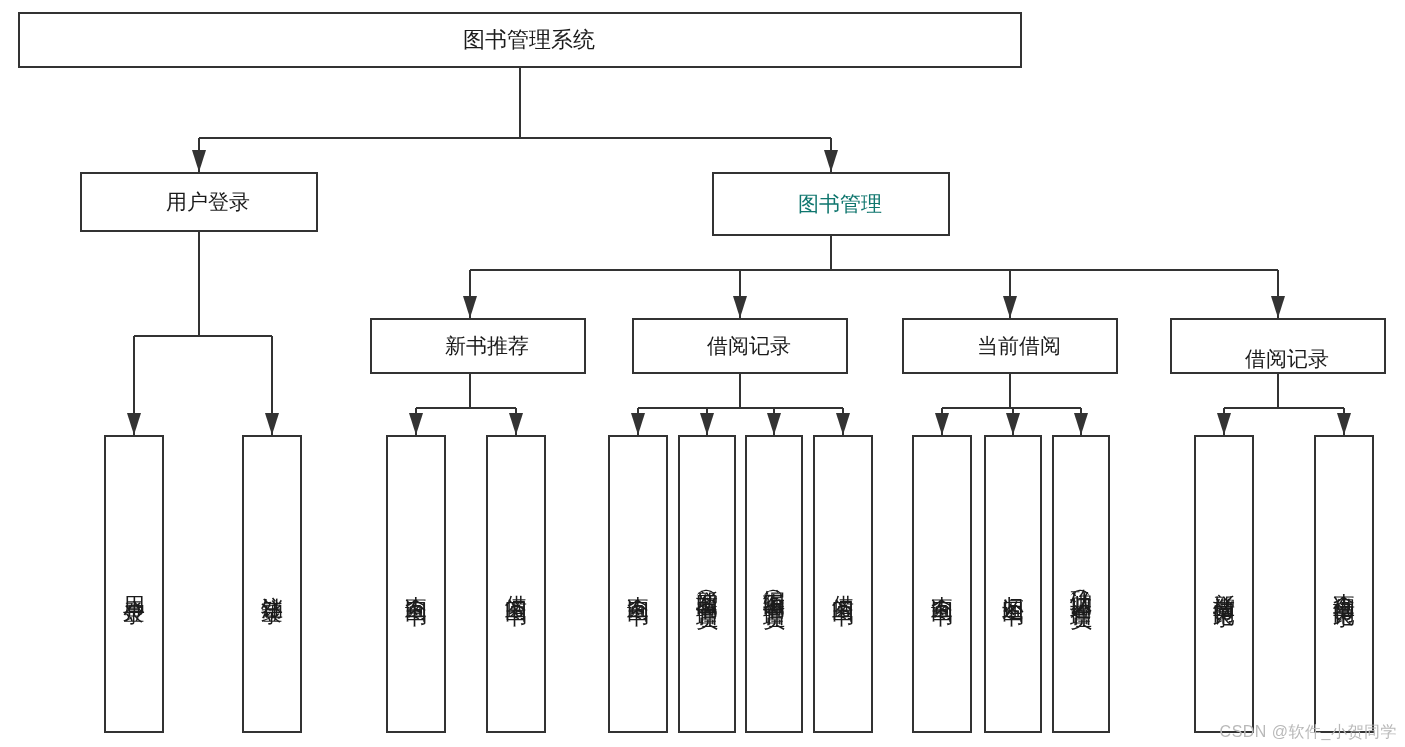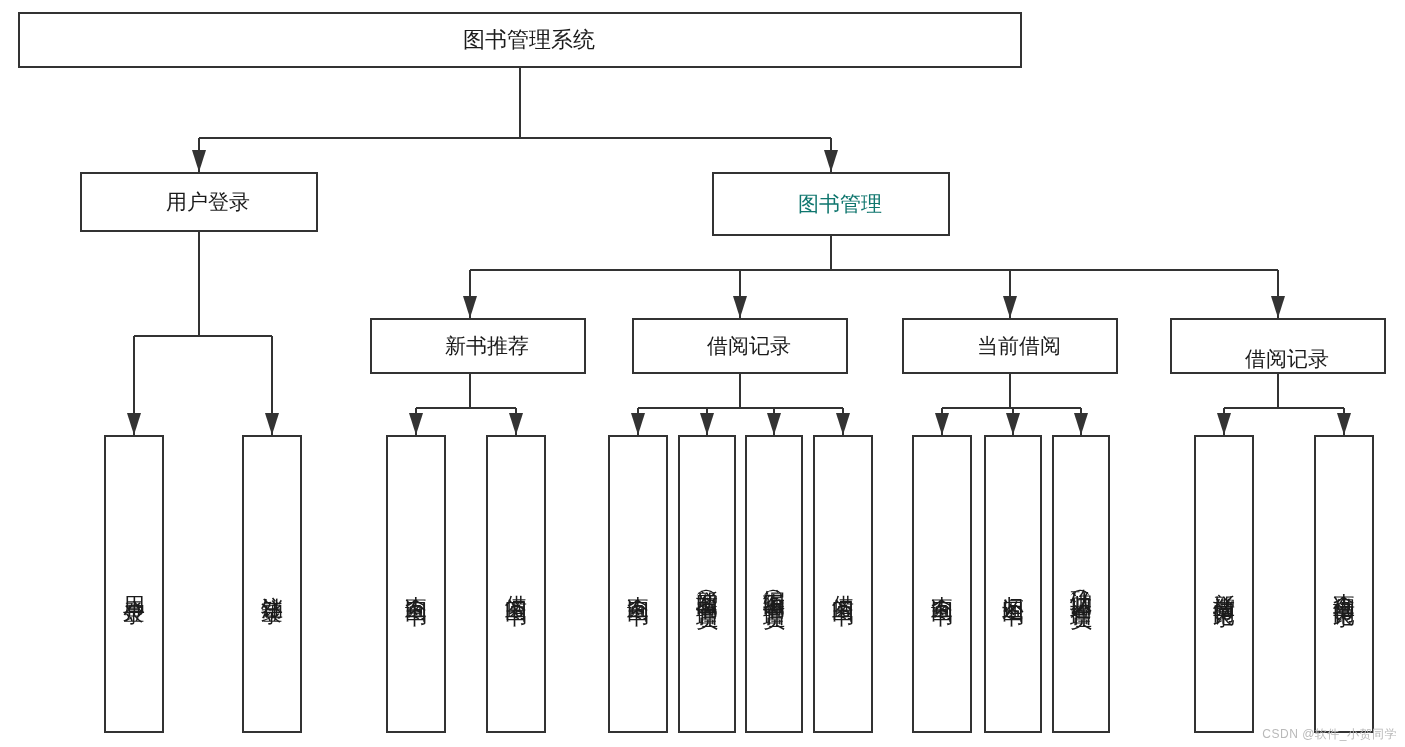--- a/index.html
+++ b/index.html
@@ -59,21 +59,21 @@
     writing-mode: vertical-rl;
     text-orientation: upright;
     letter-spacing: 3px;
     line-height: 1;
     max-height: 100%;
   }
   #watermark {
     position: absolute;
     right: 8px;
     bottom: 4px;
-    font-size: 12px;
+    font-size: 16px;
     color: #b9b9b9;
     letter-spacing: 0.5px;
     z-index: 5;
     white-space: nowrap;
   }
 </style>
 </head>
 <body>
 
 <div id="canvas">

